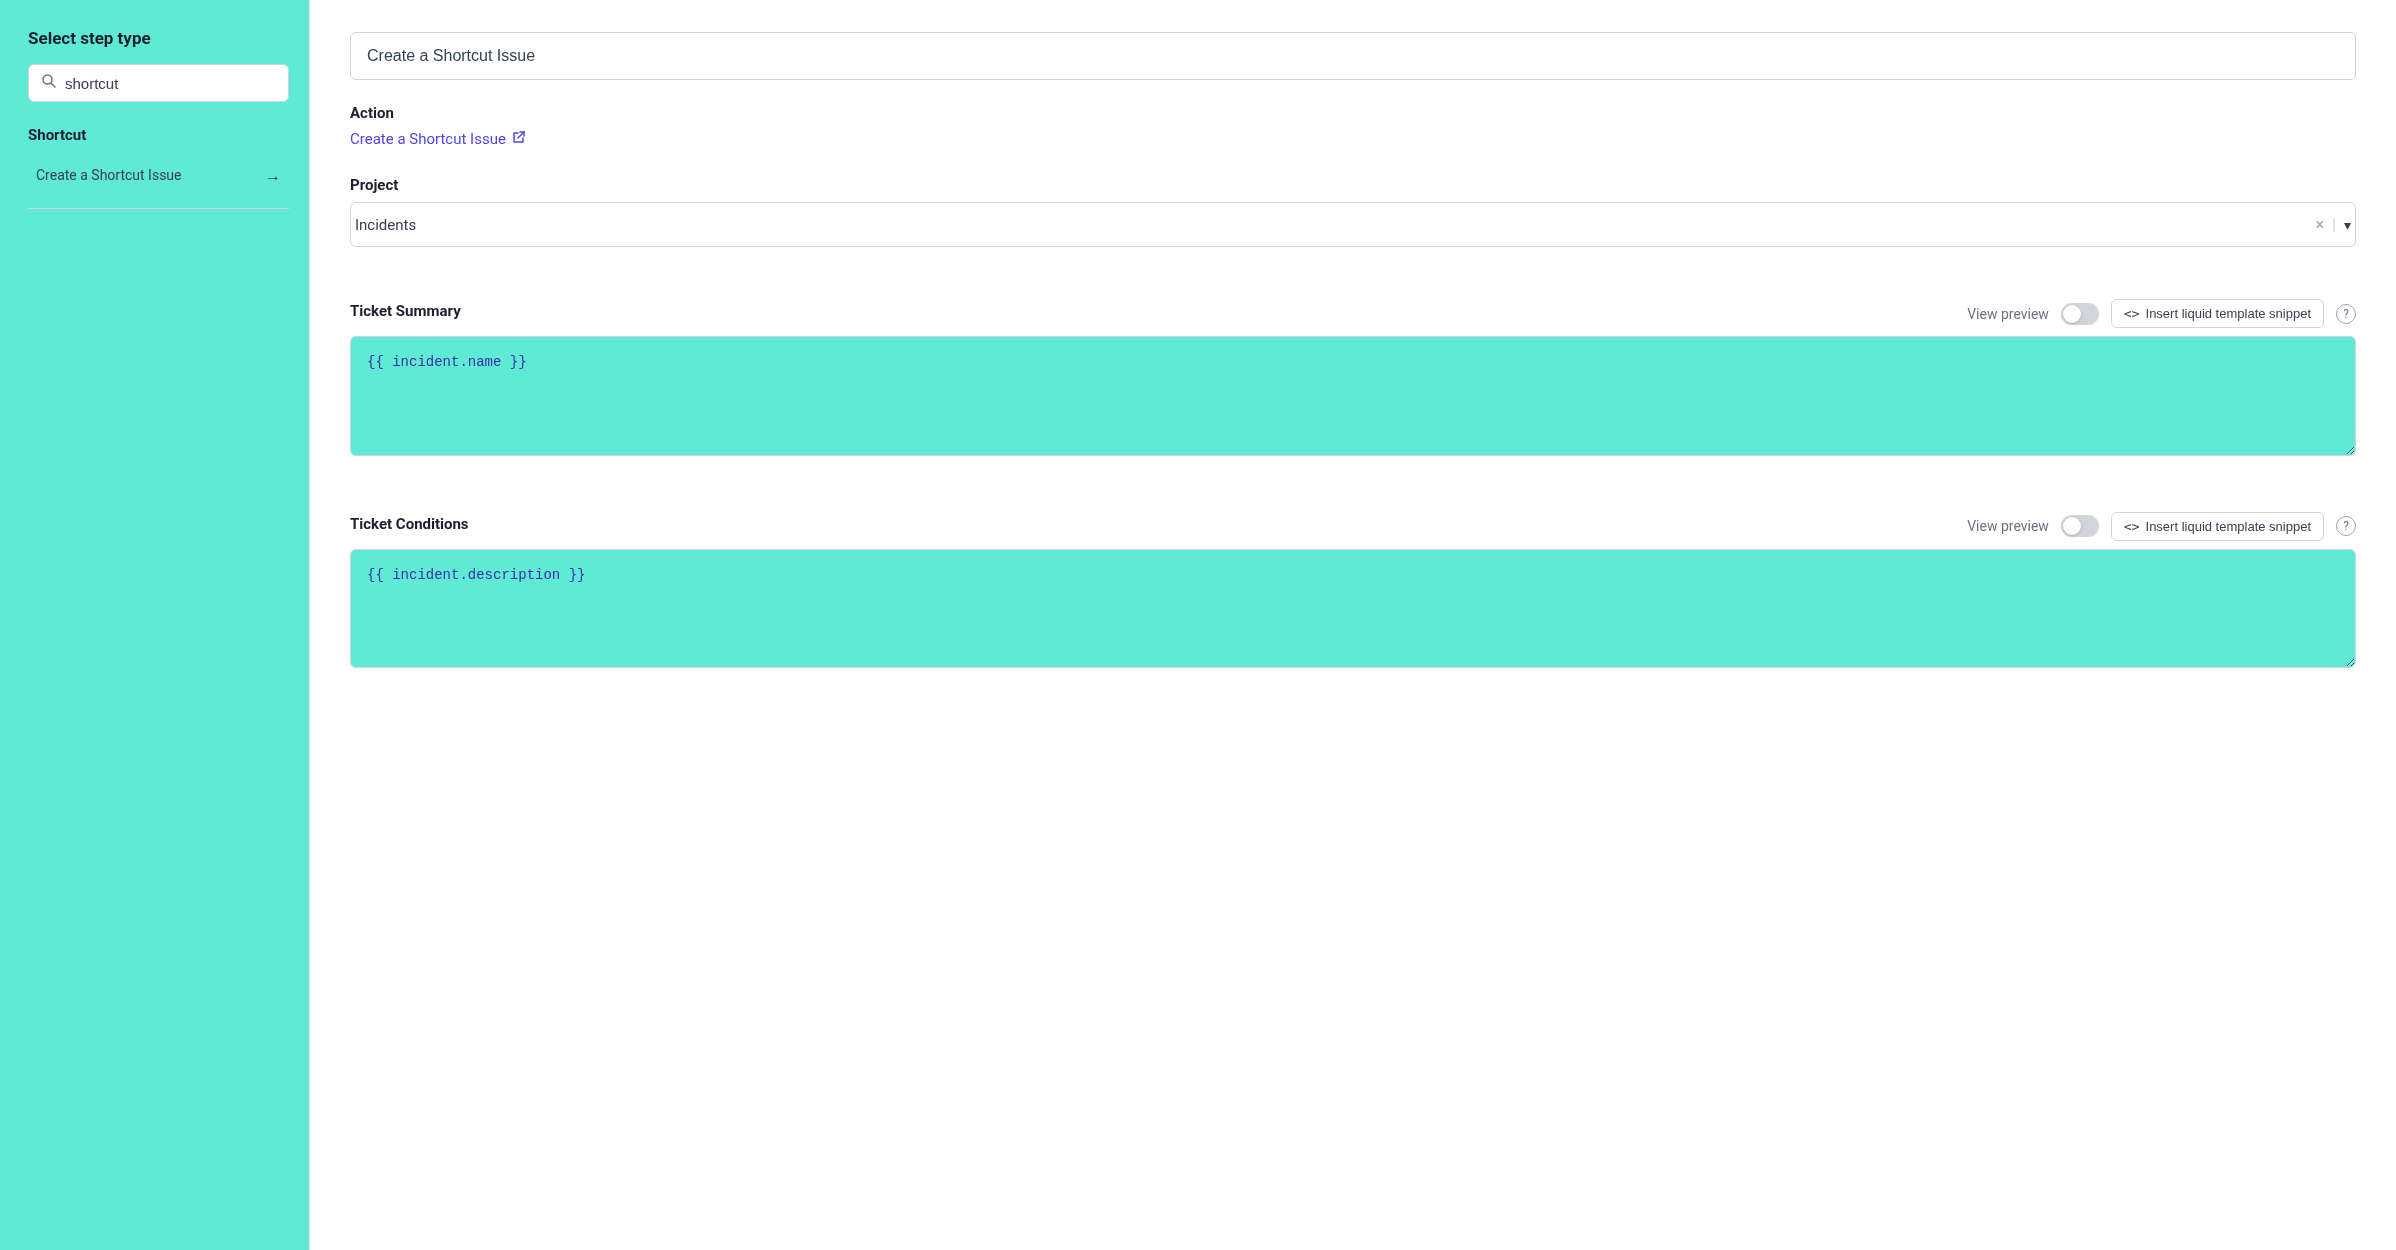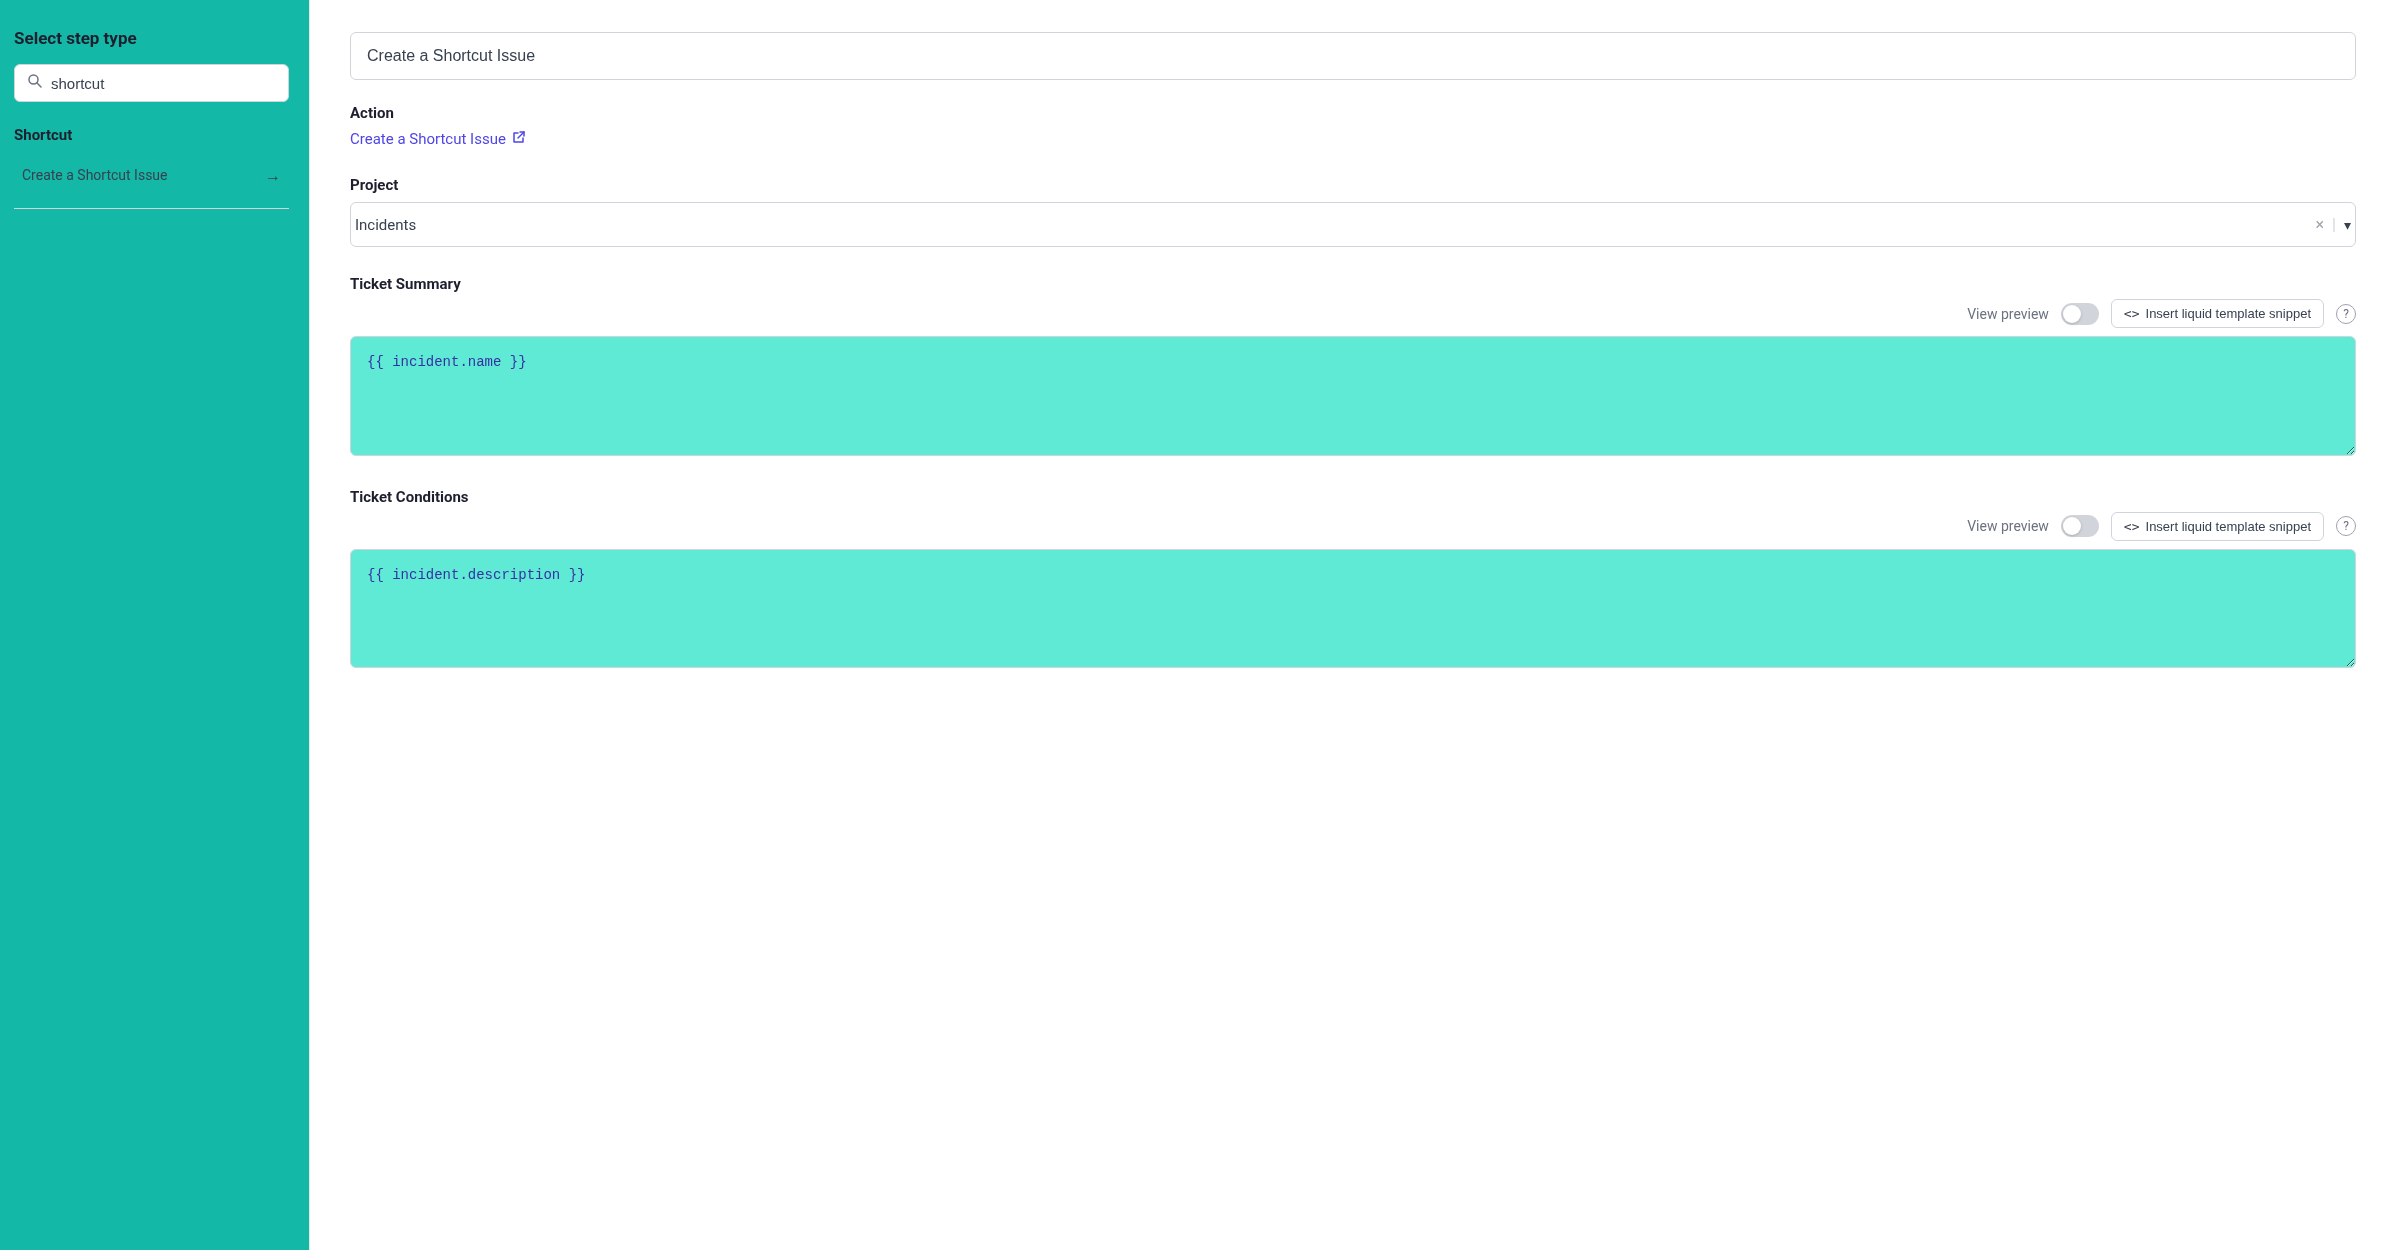--- a/index.html
+++ b/index.html
@@ -8,22 +8,22 @@
       background: #f3f4f6;
       display: flex;
       height: 100vh;
       overflow: hidden;
     }
 
     
     .sidebar {
       width: 310px;
       min-width: 310px;
-      background: #14b8a6;
-      padding: 28px 20px 20px 14px;
+      background: #5eead4;
+      padding: 28px 20px 20px 28px;
       border-right: 1px solid #e5e7eb;
       overflow-y: auto;
     }
     .sidebar-title {
       font-size: 17px;
       font-weight: 700;
       color: #1e1f2e;
       margin-bottom: 16px;
     }
     .search-box {
@@ -166,21 +166,21 @@
       margin-right: 8px;
     }
     .project-chevron {
       color: #374151;
       font-size: 14px;
     }
 
     
     .field-header {
       display: flex;
-      align-items: flex-start;
+      align-items: flex-end;
       justify-content: space-between;
       margin-bottom: 8px;
       gap: 36px;
     }
     .field-controls {
       display: flex;
       align-items: center;
       gap: 12px;
       margin-top: 24px;
     }

